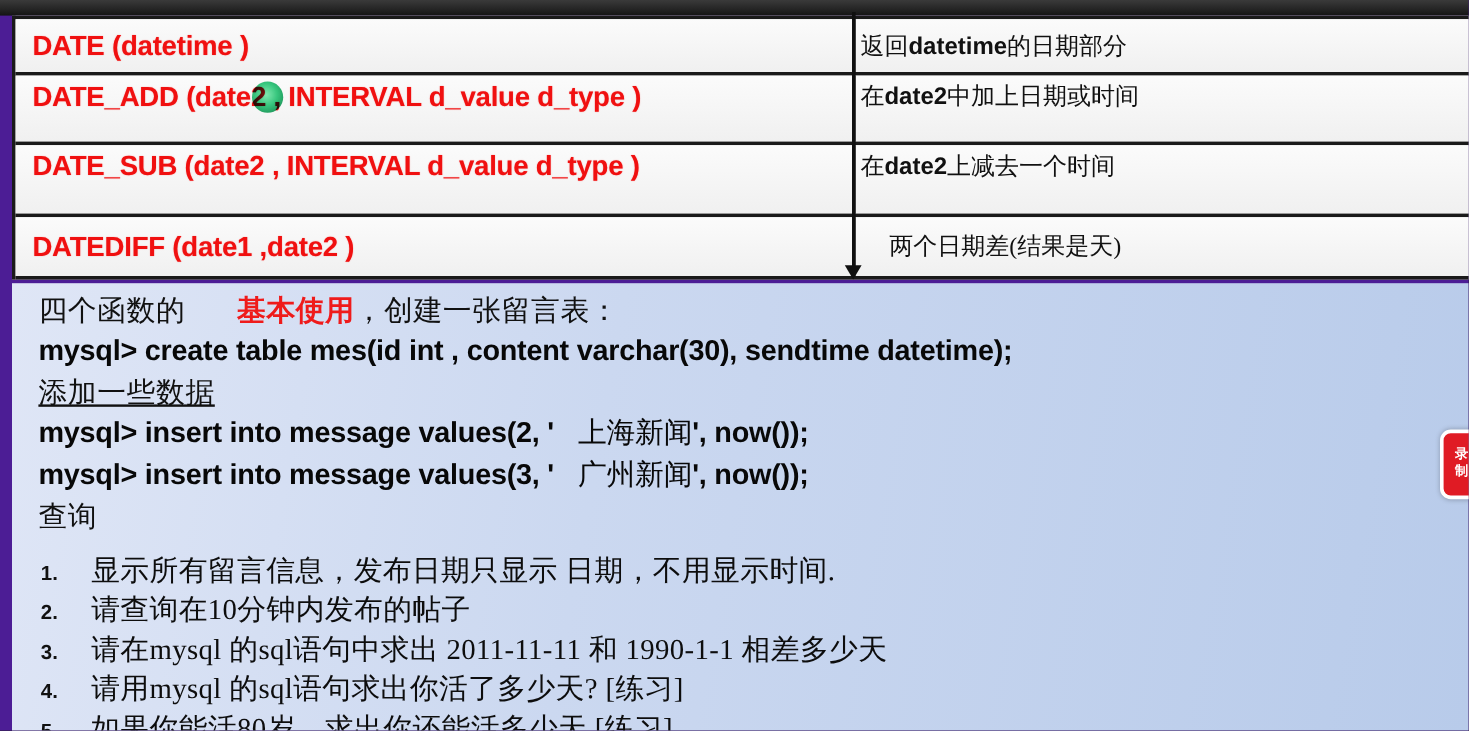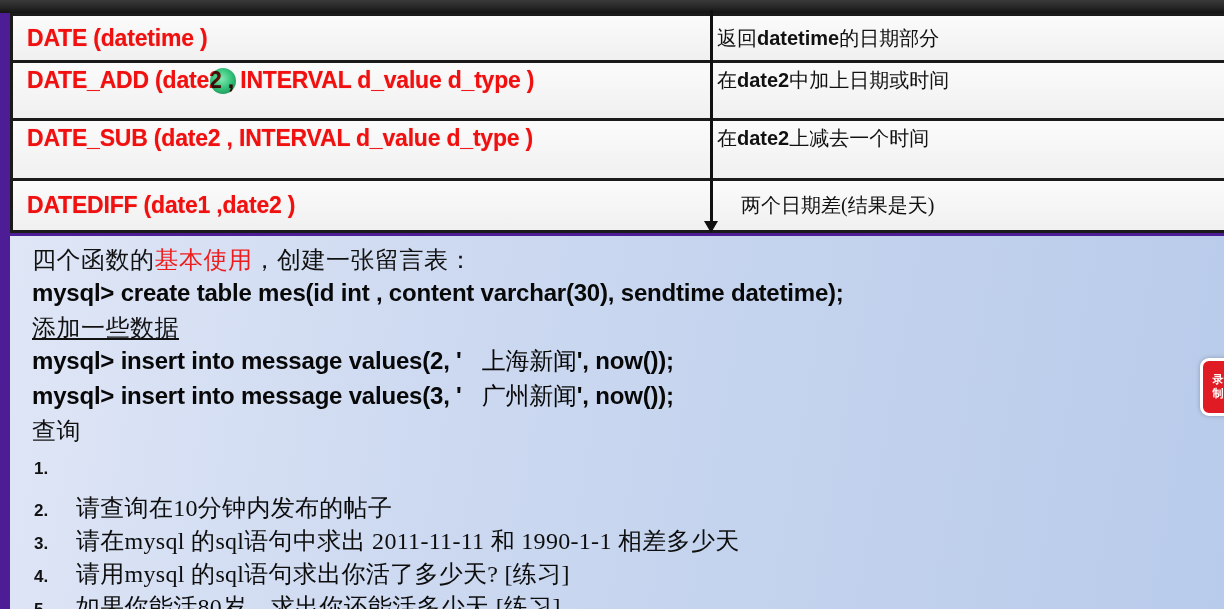--- a/index.html
+++ b/index.html
@@ -137,21 +137,21 @@
     white-space: nowrap;
     line-height: 1.0;
   }
 
   .cn {
     font-family: "Liberation Serif", serif;
     font-size: 24px;
     color: #111;
     letter-spacing: 0.5px;
   }
-  .cn-red { color: #ef1b1b; font-weight: normal; }
+  .cn-red { color: #ef1b1b; font-weight: bold; margin-left: 43px; }
 
   .code {
     font-family: "Liberation Sans", sans-serif;
     font-size: 24px;
     font-weight: bold;
     color: #080808;
     letter-spacing: -0.2px;
   }
   .code .zh { font-family: Liberation Mono, monospace; font-weight: normal; margin-left: 20px; }
 
@@ -266,20 +266,21 @@
 
     <div class="line code l-h2"><span>mysql&gt; insert into message values(2, '</span><span class="zh">上海新闻</span><span>', now());</span></div>
 
     <div class="line code l-h2"><span>mysql&gt; insert into message values(3, '</span><span class="zh">广州新闻</span><span>', now());</span></div>
 
     <div class="line cn l-h4">查询</div>
 
     <div class="qlist">
       <div class="qitem">
         <span class="qnum">1.</span>
+        <span class="qtext">显示所有留言信息，发布日期只显示 日期，不用显示时间.</span>
       </div>
       <div class="qitem">
         <span class="qnum">2.</span>
         <span class="qtext">请查询在10分钟内发布的帖子</span>
       </div>
       <div class="qitem">
         <span class="qnum">3.</span>
         <span class="qtext">请在mysql 的sql语句中求出 2011-11-11 和 1990-1-1 相差多少天</span>
       </div>
       <div class="qitem">

